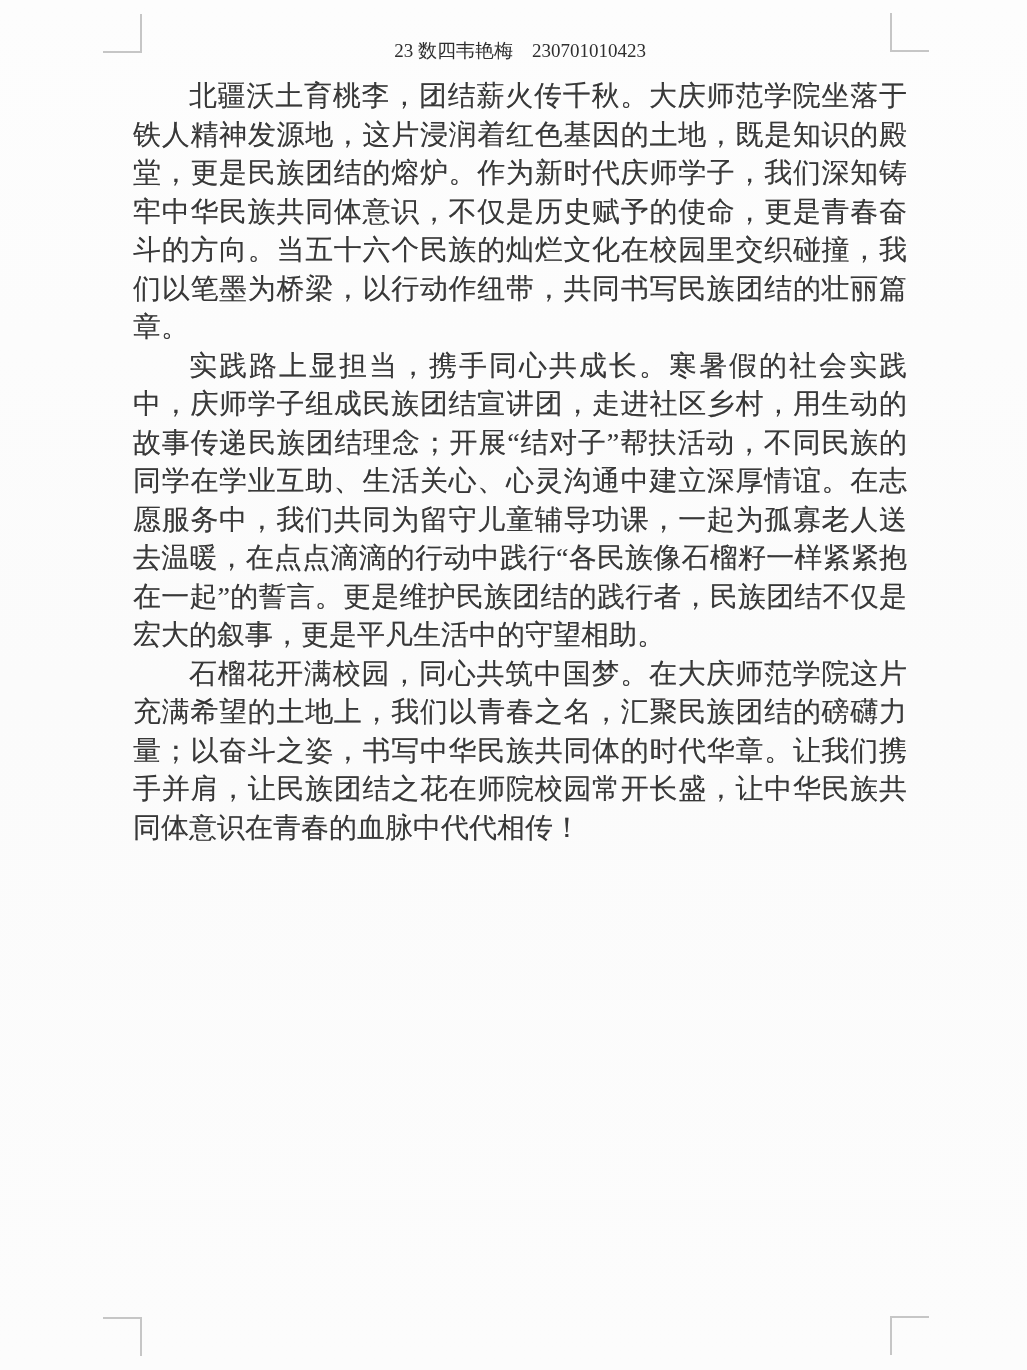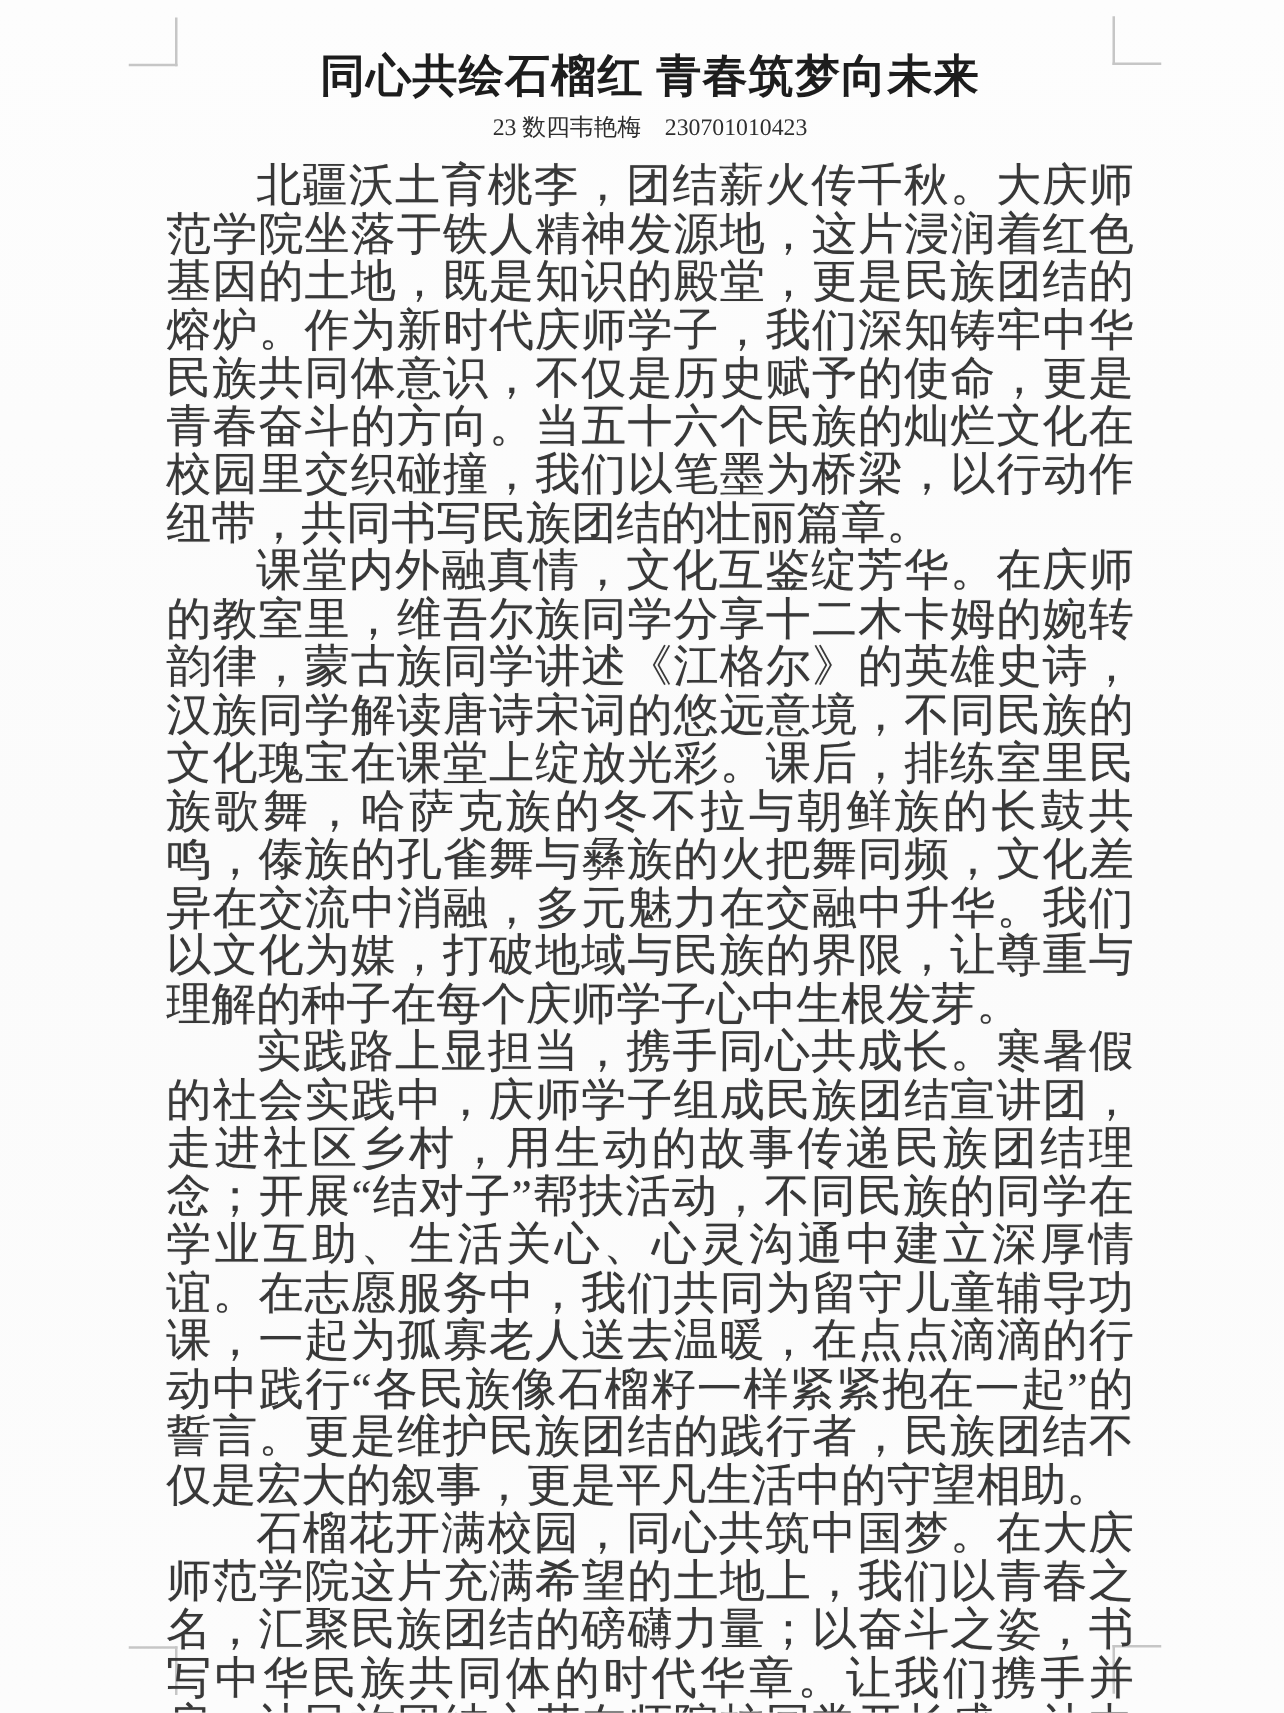--- a/index.html
+++ b/index.html
@@ -48,43 +48,41 @@
   }
   .byline {
     text-align: center;
     font-size: 19px;
     line-height: 26px;
     color: #2e2e2e;
     margin: 0 0 13px 0;
   }
   .doc-body p {
     margin: 0;
-    font-size: 36px;
+    font-size: 28px;
     line-height: 38.5px;
     color: #383838;
     text-align: justify;
     text-indent: 2em;
     letter-spacing: 0;
     text-shadow: 0 0 0.6px rgba(60,60,60,0.45); 
   }
 </style>
 </head>
 <body>
 
 <div class="page">
 
   <div class="crop-mark tl"></div>
   <div class="crop-mark tr"></div>
   <div class="crop-mark bl"></div>
   <div class="crop-mark br"></div>
 
   <div class="content">
-    <h1 class="doc-title">同心共绘石榴红 青春筑梦向未来</h1>
     <div class="byline">23 数四韦艳梅　230701010423</div>
     <div class="doc-body">
       <p>北疆沃土育桃李，团结薪火传千秋。大庆师范学院坐落于铁人精神发源地，这片浸润着红色基因的土地，既是知识的殿堂，更是民族团结的熔炉。作为新时代庆师学子，我们深知铸牢中华民族共同体意识，不仅是历史赋予的使命，更是青春奋斗的方向。当五十六个民族的灿烂文化在校园里交织碰撞，我们以笔墨为桥梁，以行动作纽带，共同书写民族团结的壮丽篇章。</p>
-      <p>课堂内外融真情，文化互鉴绽芳华。在庆师的教室里，维吾尔族同学分享十二木卡姆的婉转韵律，蒙古族同学讲述《江格尔》的英雄史诗，汉族同学解读唐诗宋词的悠远意境，不同民族的文化瑰宝在课堂上绽放光彩。课后，排练室里民族歌舞，哈萨克族的冬不拉与朝鲜族的长鼓共鸣，傣族的孔雀舞与彝族的火把舞同频，文化差异在交流中消融，多元魅力在交融中升华。我们以文化为媒，打破地域与民族的界限，让尊重与理解的种子在每个庆师学子心中生根发芽。</p>
       <p>实践路上显担当，携手同心共成长。寒暑假的社会实践中，庆师学子组成民族团结宣讲团，走进社区乡村，用生动的故事传递民族团结理念；开展“结对子”帮扶活动，不同民族的同学在学业互助、生活关心、心灵沟通中建立深厚情谊。在志愿服务中，我们共同为留守儿童辅导功课，一起为孤寡老人送去温暖，在点点滴滴的行动中践行“各民族像石榴籽一样紧紧抱在一起”的誓言。更是维护民族团结的践行者，民族团结不仅是宏大的叙事，更是平凡生活中的守望相助。</p>
       <p>石榴花开满校园，同心共筑中国梦。在大庆师范学院这片充满希望的土地上，我们以青春之名，汇聚民族团结的磅礴力量；以奋斗之姿，书写中华民族共同体的时代华章。让我们携手并肩，让民族团结之花在师院校园常开长盛，让中华民族共同体意识在青春的血脉中代代相传！</p>
     </div>
   </div>
 
 </div>
 
 </body></html>

